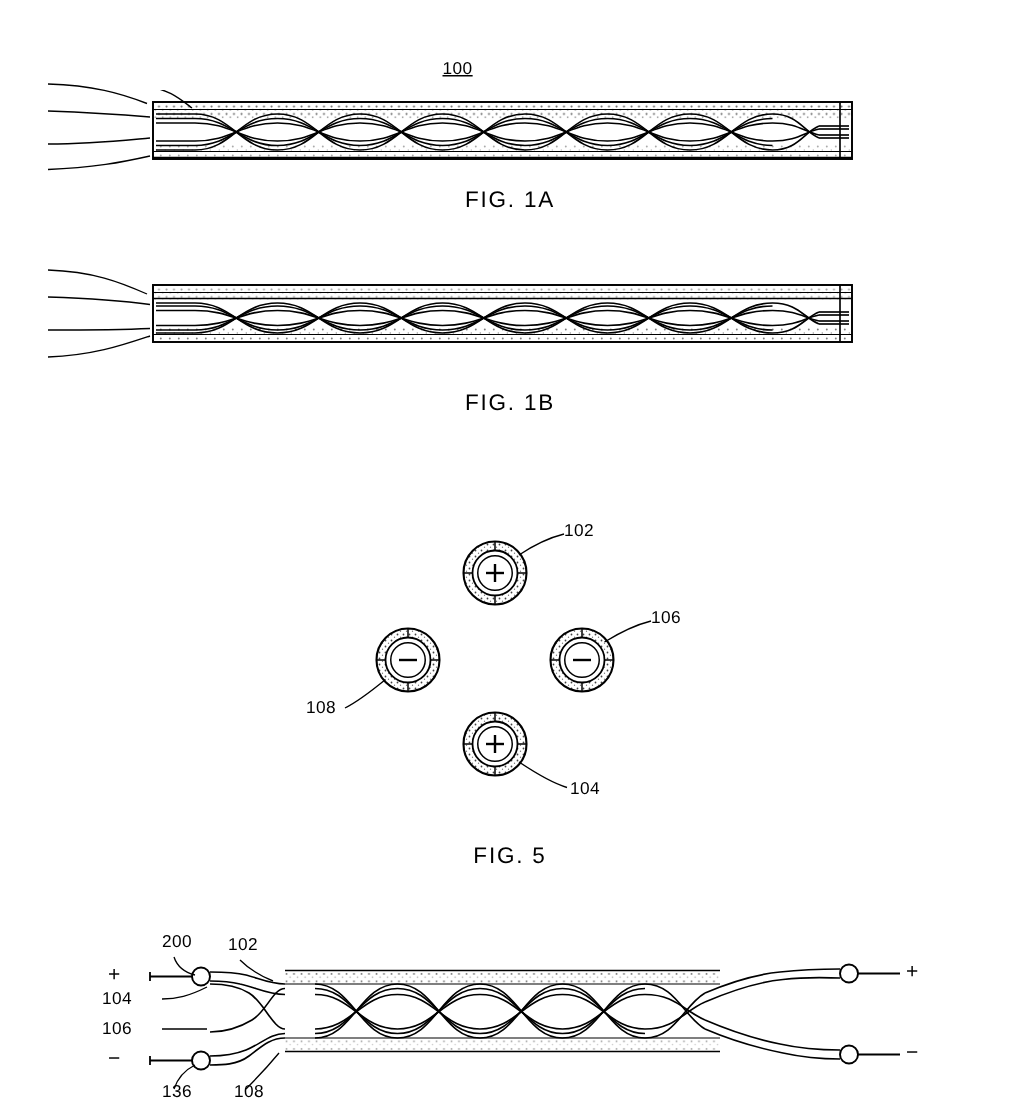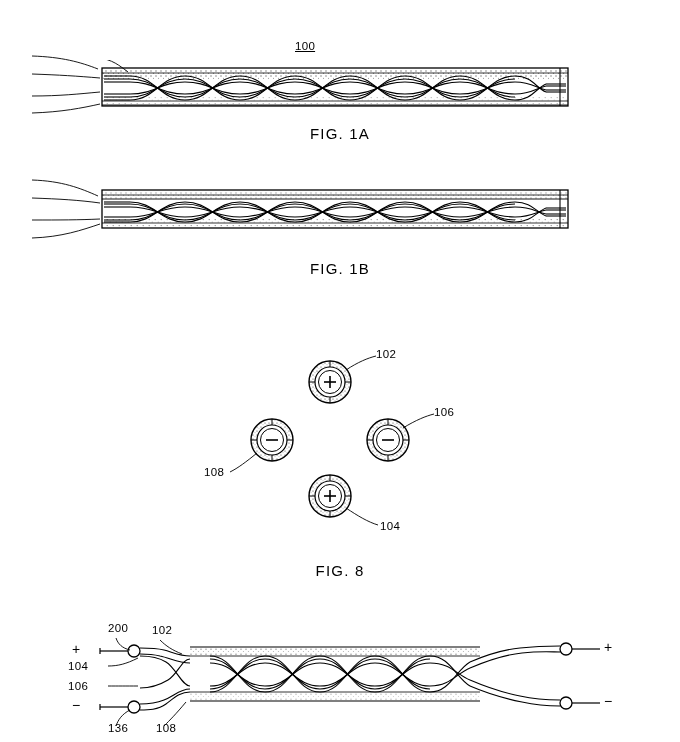--- a/index.html
+++ b/index.html
@@ -234,21 +234,21 @@
         <path d="M146,158 C158,166 168,172 178,175" fill="none" stroke="#000" stroke-width="0.9"></path>
       </g>
     </svg>
 
     <div class="ref-label" style="left:176px; top:-2px;">102</div>
     <div class="ref-label" style="left:234px; top:56px;">106</div>
     <div class="ref-label" style="left:180px; top:170px;">104</div>
     <div class="ref-label" style="left:4px; top:116px;">108</div>
   </div>
 
-  <div class="fig-caption" style="left:240px; top:562px;">FIG. 8</div>
+  <div class="fig-caption" style="left:240px; top:562px;">FIG. 5</div>
 
   <div class="fig-block" style="left:60px; top:628px;">
     <svg width="560" height="112" viewBox="0 0 560 112">
       <defs>
         <pattern id="stippleD" width="5" height="5" patternUnits="userSpaceOnUse">
           <circle cx="1" cy="1.2" r="0.65" fill="#555"></circle>
           <circle cx="3.4" cy="3.4" r="0.5" fill="#888"></circle>
         </pattern>
       </defs>
 

